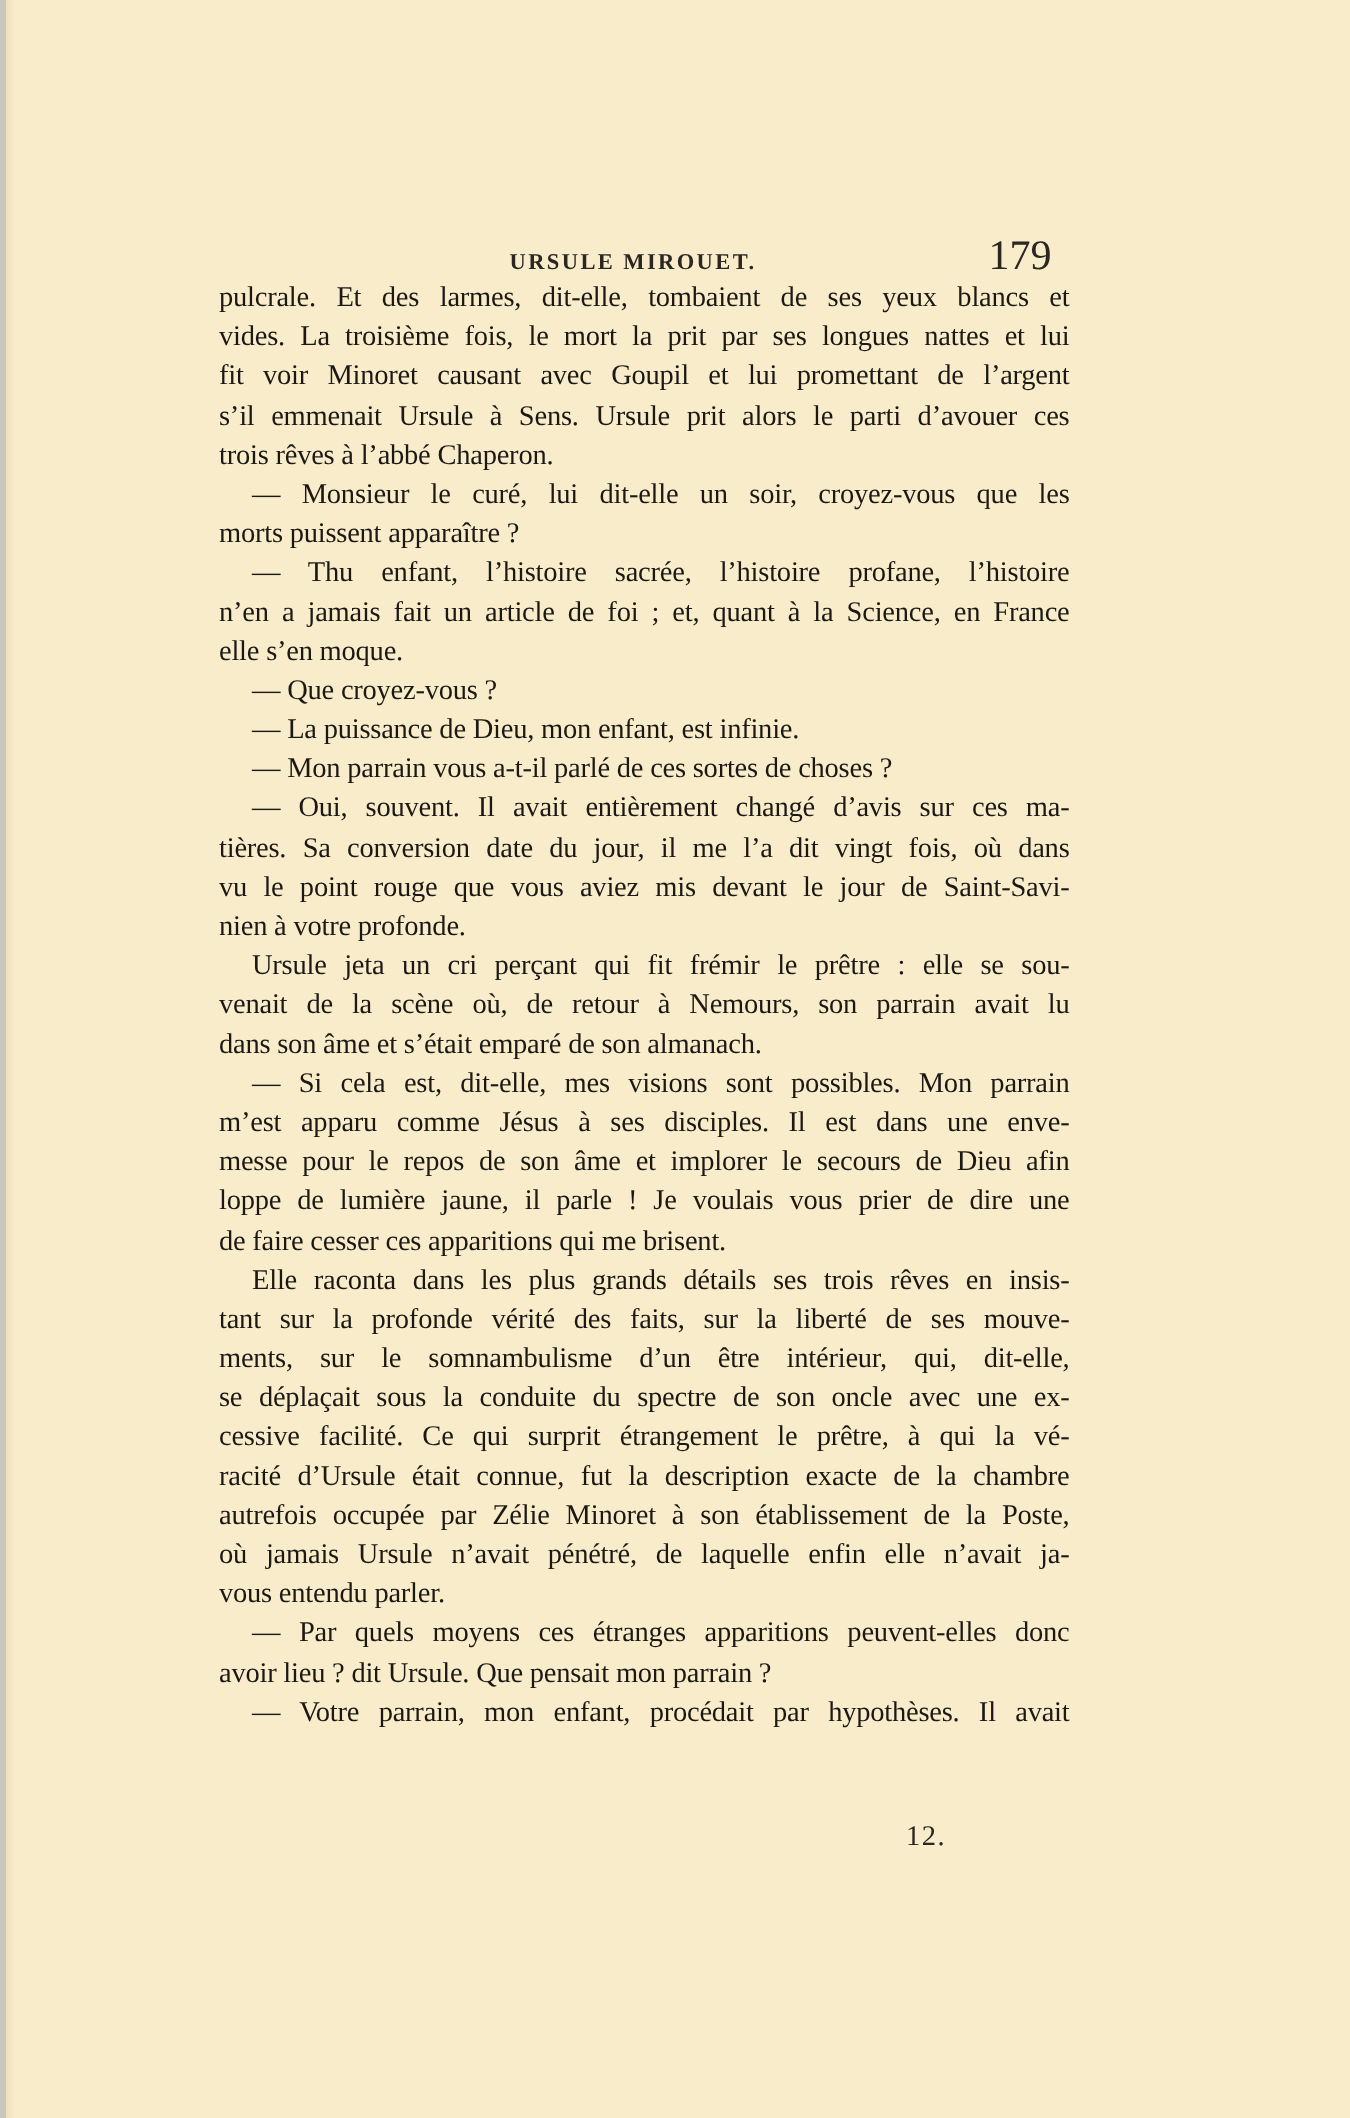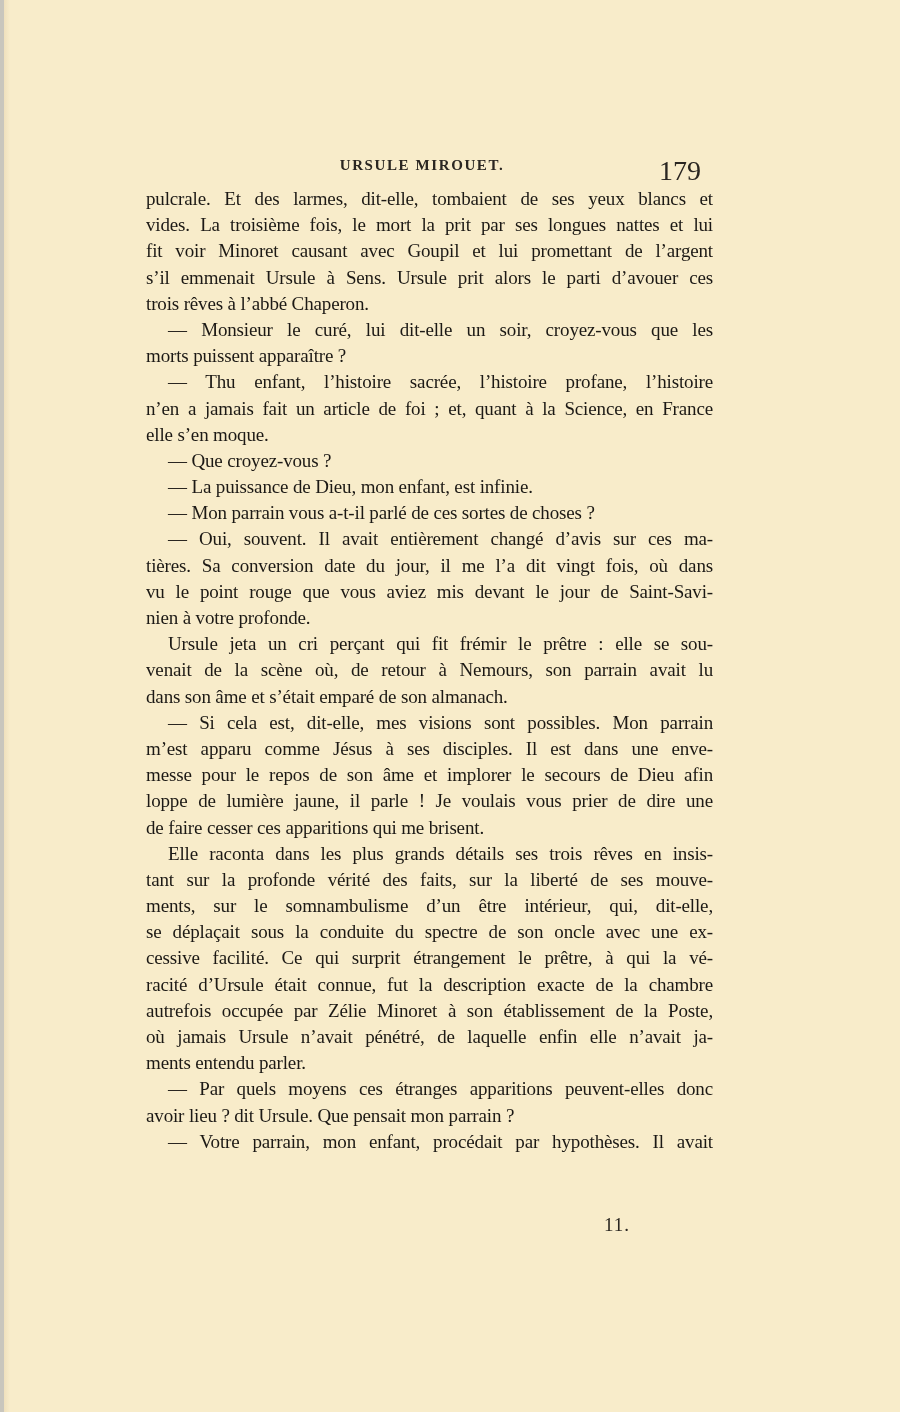--- a/index.html
+++ b/index.html
@@ -36,21 +36,21 @@
       top: 157px;
       left: 133px;
       width: 578px;
       height: 26px;
     }
     .running-title {
       position: absolute;
       left: 0;
       right: 0;
       text-align: center;
-      top: 0;
+      top: 10px;
       font-size: 15px;
       letter-spacing: 1.6px;
       font-weight: bold;
       color: #2a2621;
     }
     .page-number {
       position: absolute;
       right: 10px;
       top: -2px;
       font-size: 28px;
@@ -124,19 +124,19 @@
     <div class="line">loppe de lumière jaune, il parle ! Je voulais vous prier de dire une</div>
     <div class="line last">de faire cesser ces apparitions qui me brisent.</div>
     <div class="line indent">Elle raconta dans les plus grands détails ses trois rêves en insis-</div>
     <div class="line">tant sur la profonde vérité des faits, sur la liberté de ses mouve-</div>
     <div class="line">ments, sur le somnambulisme d’un être intérieur, qui, dit-elle,</div>
     <div class="line">se déplaçait sous la conduite du spectre de son oncle avec une ex-</div>
     <div class="line">cessive facilité. Ce qui surprit étrangement le prêtre, à qui la vé-</div>
     <div class="line">racité d’Ursule était connue, fut la description exacte de la chambre</div>
     <div class="line">autrefois occupée par Zélie Minoret à son établissement de la Poste,</div>
     <div class="line">où jamais Ursule n’avait pénétré, de laquelle enfin elle n’avait ja-</div>
-    <div class="line last">ments entendu parler.</div>
+    <div class="line last">vous entendu parler.</div>
     <div class="line indent">— Par quels moyens ces étranges apparitions peuvent-elles donc</div>
     <div class="line last">avoir lieu ? dit Ursule. Que pensait mon parrain ?</div>
     <div class="line indent">— Votre parrain, mon enfant, procédait par hypothèses. Il avait</div>
   </div>
 
-<div class="signature">11.</div>
+<div class="signature">12.</div>
 
 </body></html>

